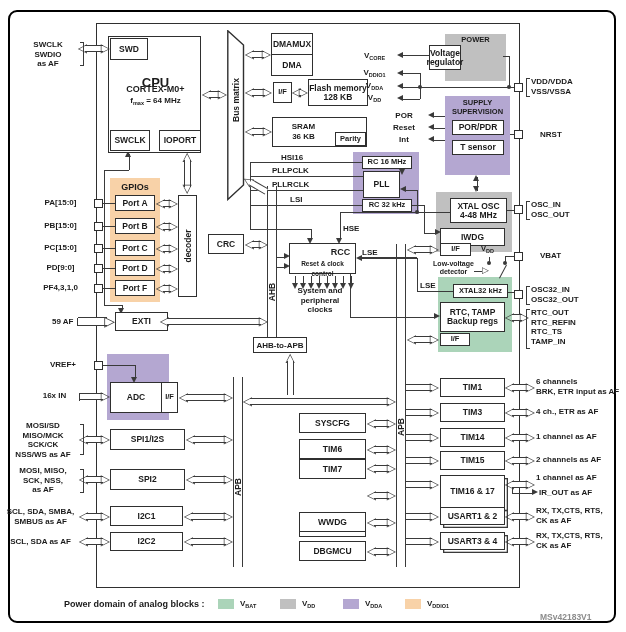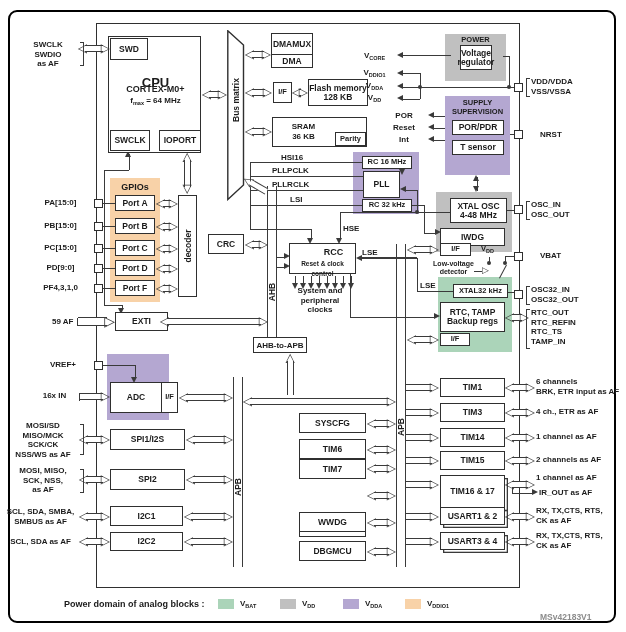--- a/index.html
+++ b/index.html
@@ -191,31 +191,31 @@
 
 <div class="box" style="left:108px;top:36px;width:93px;height:117px"></div>
 <div class="t t13 c" style="left:118px;top:76px;width:75px">CPU</div>
 <div class="t t9 c" style="left:118px;top:84px;width:75px">CORTEX-M0+</div>
 <div class="t c" style="left:118px;top:96px;width:75px"><span>f</span><sub>max</sub><span> = 64 MHz</span></div>
 <div class="box" style="left:110px;top:38px;width:38px;height:22px">SWD</div>
 <div class="box" style="left:110px;top:130px;width:40px;height:21px">SWCLK</div>
 <div class="box" style="left:159px;top:130px;width:42px;height:21px">IOPORT</div>
 
 <div class="box" style="left:271px;top:33px;width:42px;height:22px">DMAMUX</div>
-<div class="box" style="left:271px;top:54px;width:42px;height:14px">DMA</div>
+<div class="box" style="left:271px;top:54px;width:42px;height:22px">DMA</div>
 <div class="box sm" style="left:273px;top:82px;width:19px;height:21px">I/F</div>
 <div class="box" style="left:308px;top:79px;width:60px;height:27px">Flash memory
 128 KB</div>
 <div class="box" style="left:272px;top:117px;width:95px;height:30px"></div>
 <div class="t c" style="left:276px;top:122px;width:55px">SRAM
 36 KB</div>
 <div class="box sm" style="left:335px;top:132px;width:31px;height:14px">Parity</div>
 
 <div class="t t75 c" style="left:445px;top:36px;width:61px">POWER</div>
-<div class="box" style="left:460px;top:45px;width:32px;height:25px">Voltage
+<div class="box" style="left:429px;top:45px;width:32px;height:25px">Voltage
 regulator</div>
 <div class="t t75 c" style="left:445px;top:99px;width:65px">SUPPLY
 SUPERVISION</div>
 <div class="box" style="left:452px;top:120px;width:52px;height:15px">POR/PDR</div>
 <div class="box" style="left:452px;top:140px;width:52px;height:15px">T sensor</div>
 
 <div class="box sm" style="left:362px;top:156px;width:50px;height:13px">RC 16 MHz</div>
 <div class="box" style="left:363px;top:171px;width:37px;height:27px">PLL</div>
 <div class="box sm" style="left:362px;top:199px;width:50px;height:13px">RC 32 kHz</div>
 
@@ -223,21 +223,21 @@
 4-48 MHz</div>
 <div class="box" style="left:440px;top:228px;width:65px;height:18px">IWDG</div>
 <div class="box sm" style="left:440px;top:243px;width:31px;height:13px">I/F</div>
 
 <div class="box sm" style="left:453px;top:284px;width:55px;height:14px">XTAL32 kHz</div>
 <div class="box" style="left:440px;top:302px;width:65px;height:30px">RTC, TAMP
 Backup regs</div>
 <div class="box sm" style="left:440px;top:333px;width:30px;height:13px">I/F</div>
 
 <div class="box" style="left:289px;top:243px;width:67px;height:31px"></div>
-<div class="t t9 c" style="left:291px;top:247px;width:85px">RCC</div>
+<div class="t t9 c" style="left:298px;top:247px;width:85px">RCC</div>
 <div class="t c" style="left:291px;top:259px;width:63px;font-size:6.5px">Reset &amp; clock control</div>
 <div class="t c" style="left:290px;top:286px;width:60px">System and
 peripheral
 clocks</div>
 
 <div class="box" style="left:208px;top:234px;width:36px;height:20px">CRC</div>
 
 <div class="t t9 c" style="left:110px;top:182px;width:50px">GPIOs</div>
 <div class="box" style="left:115px;top:195px;width:40px;height:16px">Port A</div>
 <div class="box" style="left:115px;top:218px;width:40px;height:16px">Port B</div>

